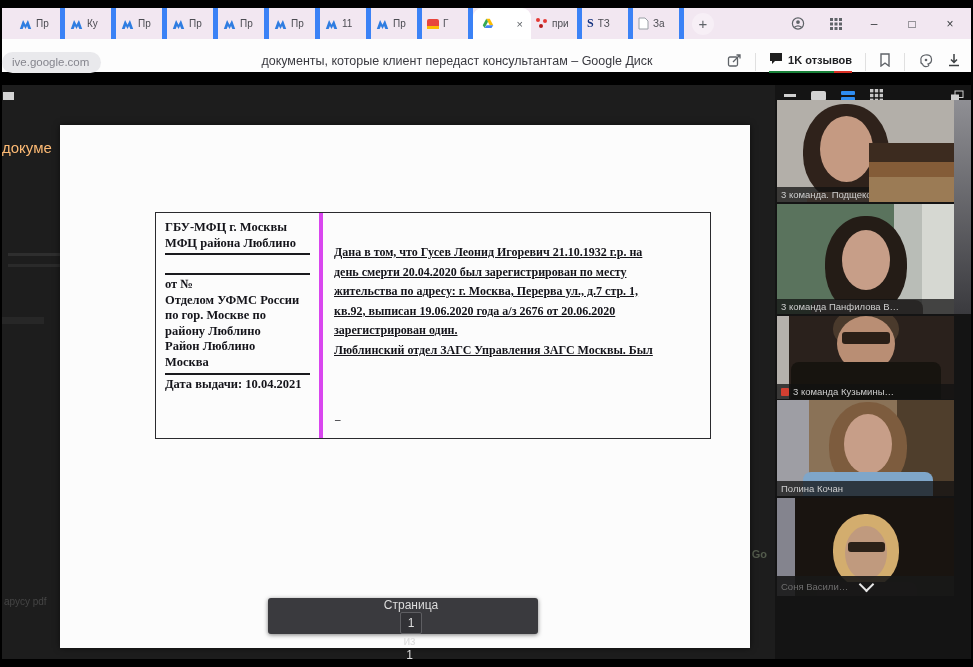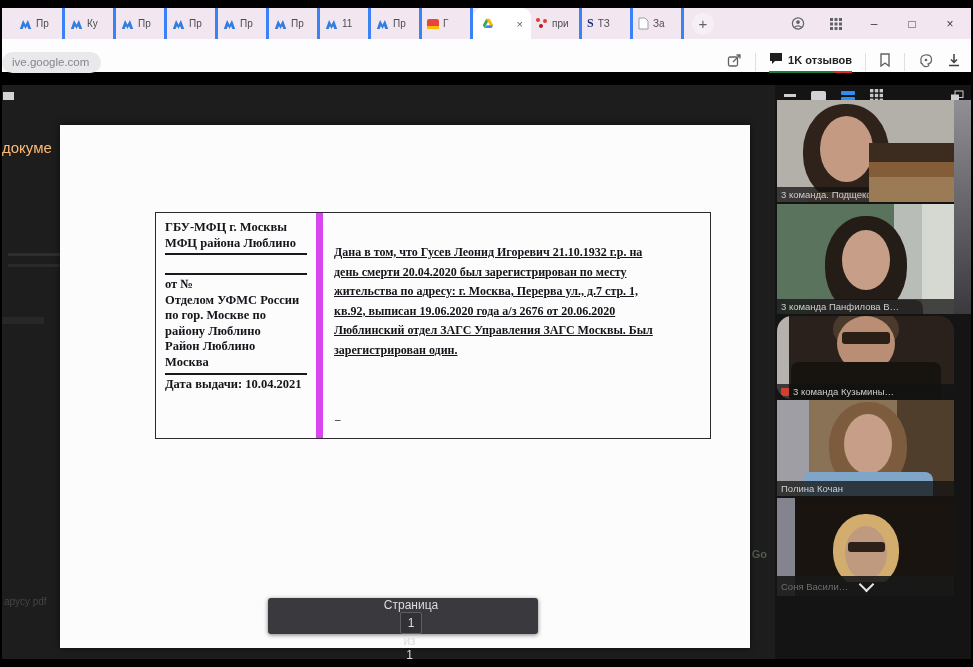--- a/index.html
+++ b/index.html
@@ -2,21 +2,21 @@
 <html><head>
 <meta charset="utf-8">
 <style>
   html,body{margin:0;padding:0;}
   body{width:973px;height:667px;position:relative;overflow:hidden;background:#000;
        font-family:"Liberation Sans","DejaVu Sans",sans-serif;}
   
   .tabbar{position:absolute;left:2px;right:2px;top:8px;height:31px;background:#f2e7f1;
           display:flex;align-items:center;padding-left:12px;box-sizing:border-box;}
   .tab{width:51px;height:31px;display:flex;align-items:center;gap:4px;padding:0 5px;
-       box-sizing:border-box;border-right:3px solid #3b82f6;font-size:10px;color:#4c4c52;
+       box-sizing:border-box;border-right:5px solid #3b82f6;font-size:10px;color:#4c4c52;
        white-space:nowrap;overflow:hidden;}
   .tab.active{width:58px;background:#fff;border-radius:9px 9px 0 0;border-right:none;
               justify-content:space-between;padding:0 8px;}
   .tab .ticon{flex:0 0 auto;display:inline-flex;}
   .tab-close{color:#5f6368;font-size:11px;cursor:default;}
   .newtab{width:22px;height:22px;border-radius:50%;margin-left:8px;display:flex;align-items:center;
           justify-content:center;font-size:15px;color:#5f6368;background:#f7eff6;}
   .win-controls{margin-left:auto;display:flex;align-items:center;gap:24px;padding-right:14px;
                 color:#3c4043;font-size:12px;}
   .wc{display:inline-flex;align-items:center;justify-content:center;width:14px;height:14px;}
@@ -48,21 +48,21 @@
   .faint-row2{position:absolute;left:6px;top:179px;width:80px;height:3px;background:#2a2a2a;}
   .faint-block{position:absolute;left:0;top:232px;width:42px;height:7px;background:#272727;}
   .faint-file{position:absolute;left:2px;top:511px;font-size:10px;color:#454545;}
   .faint-go{position:absolute;left:740px;top:463px;font-size:11px;font-weight:bold;color:#535b4c;}
   
   .doc-page{position:absolute;left:58px;top:40px;width:690px;height:523px;background:#fcfcfc;
             box-shadow:0 0 6px rgba(0,0,0,.55);font-family:"Liberation Serif","DejaVu Serif",serif;
             color:#14141a;}
   .doc-table{position:absolute;left:95px;top:87px;width:556px;height:227px;border:1px solid #2a2a2e;
              display:flex;box-sizing:border-box;}
-  .cell-left{width:167px;border-right:7px solid #d946ef;box-sizing:border-box;padding:7px 9px 0 9px;
+  .cell-left{width:167px;border-right:4px solid #d946ef;box-sizing:border-box;padding:7px 9px 0 9px;
              font-weight:bold;font-size:12.5px;line-height:15.5px;}
   .org-block{border-bottom:2px solid #1a1a1e;padding-bottom:2px;}
   .rule{height:0;border-top:2px solid #1a1a1e;margin:3px 0 2px 0;}
   .sp14{height:15px;}
   .cell-right{flex:1;position:relative;padding:5px 11px 0 11px;box-sizing:border-box;}
   .doc-title{text-align:center;font-weight:bold;font-size:15.5px;margin-top:3px;letter-spacing:.3px;}
   .doc-title .num{text-decoration:underline;}
   .doc-body{margin-top:25px;font-weight:bold;font-size:12px;line-height:19.5px;}
   .u-line{text-decoration:underline;}
   .stray{position:absolute;left:12px;bottom:13px;font-size:11px;font-weight:bold;}
@@ -86,21 +86,21 @@
   .ic-speaker{width:15px;height:10px;border-radius:2px;background:#d2d2d2;}
   .ic-film{display:flex;flex-direction:column;gap:2px;}
   .ic-film i{width:14px;height:4px;background:#2e8df2;border-radius:1px;}
   .ic-grid{display:inline-flex;}
   .ic-pop{margin-left:auto;display:inline-flex;}
   .tile{position:absolute;left:2px;width:177px;overflow:hidden;background:#222;}
   .t1{top:15px;height:102px;background:#b3afa9;}
   .t1::after{content:"";position:absolute;right:0;top:42%;width:48%;height:58%;
      background:linear-gradient(#3c2b1f 0 32%,#845c38 32% 58%,#9b7b55 58% 100%);}
   .t2{top:119px;height:110px;background:linear-gradient(90deg,#5a735d 0 66%,#b9bdb7 66% 82%,#d6d8d2 82% 100%);}
-  .t3{top:231px;height:83px;background:linear-gradient(90deg,#b5b1ac 0 7%,#2a211c 7%);border-radius:15px;}
+  .t3{top:231px;height:83px;background:linear-gradient(90deg,#b5b1ac 0 7%,#2a211c 7%);}
   .t4{top:315px;height:96px;background:linear-gradient(90deg,#9e9ea4 0 18%,#8a7257 18% 68%,#4f3e2c 68%);}
   .t5{top:413px;height:98px;background:linear-gradient(90deg,#84848e 0 10%,#191410 10%);}
   .person,.person span{position:absolute;}
   .hair{border-radius:48%;}
   .face{border-radius:50%;}
   .torso{border-radius:8px 8px 0 0;}
   .glasses{border-radius:3px;}
   .t1 .hair{left:26px;top:4px;width:86px;height:98px;background:#2f221b;}
   .t1 .face{left:43px;top:16px;width:53px;height:66px;background:#c59a82;}
   .t1 .torso{left:30px;top:92px;width:80px;height:12px;background:#b7937c;}
@@ -260,20 +260,21 @@
         </svg>
       </span>
     <span class="wc">–</span>
     <span class="wc">□</span>
     <span class="wc">×</span>
   </div>
 </div>
 
 <div class="toolbar">
   <div class="url-chip">ive.google.com</div>
+  <div class="page-title">документы, которые клиент передаст консультантам – Google Диск</div>
   <div class="tb-icons">
     <span><svg width="15" height="15" viewBox="0 0 15 15">
           <rect x="1.5" y="4" width="9" height="9" rx="1.5" fill="none" stroke="#5f6368" stroke-width="1.3"></rect>
           <path d="M6 9 L13 2 M9.5 2 h3.5 v3.5" stroke="#5f6368" fill="none" stroke-width="1.3"></path>
         </svg></span>
     <span class="tb-sep"></span>
     <span class="reviews">
       <span><svg width="14" height="13" viewBox="0 0 14 13">
             <path d="M1 1 h12 v8 h-7 l-3 3 v-3 h-2 z" fill="#1f1f1f"></path>
           </svg></span>
@@ -322,22 +323,22 @@
         <div>Москва</div>
         <div class="rule"></div>
         <div>Дата выдачи: 10.04.2021</div>
       </div>
       <div class="cell-right">
         <div class="doc-body">
           <div class="u-line">Дана в том, что Гусев Леонид Игоревич 21.10.1932 г.р. на</div>
           <div class="u-line">день смерти 20.04.2020 был зарегистрирован по месту</div>
           <div class="u-line">жительства по адресу: г. Москва, Перерва ул., д.7 стр. 1,</div>
           <div class="u-line">кв.92, выписан 19.06.2020 года а/з 2676 от 20.06.2020</div>
+          <div class="u-line">зарегистрирован один.</div>
           <div class="u-line">Люблинский отдел ЗАГС Управления ЗАГС Москвы. Был</div>
-          <div class="u-line">зарегистрирован один.</div>
         </div>
         <span class="stray">–</span>
       </div>
     </div>
   </div>
 
   <div class="pager">
     <span class="lbl">Страница</span>
     <span class="cur">1</span>
     <span class="of">из</span>

